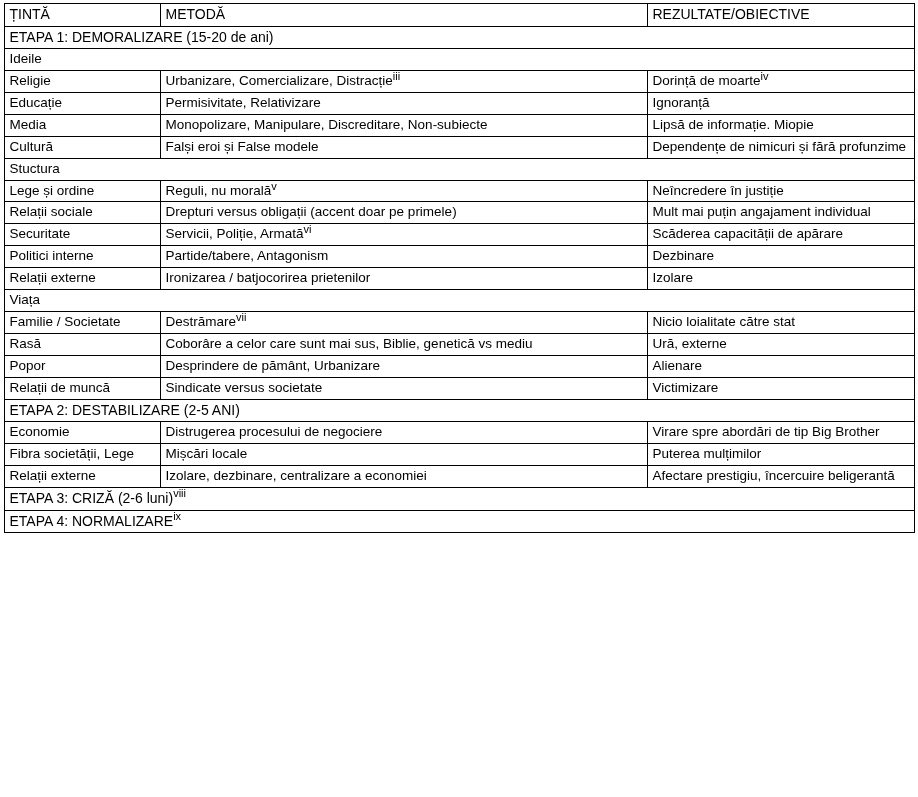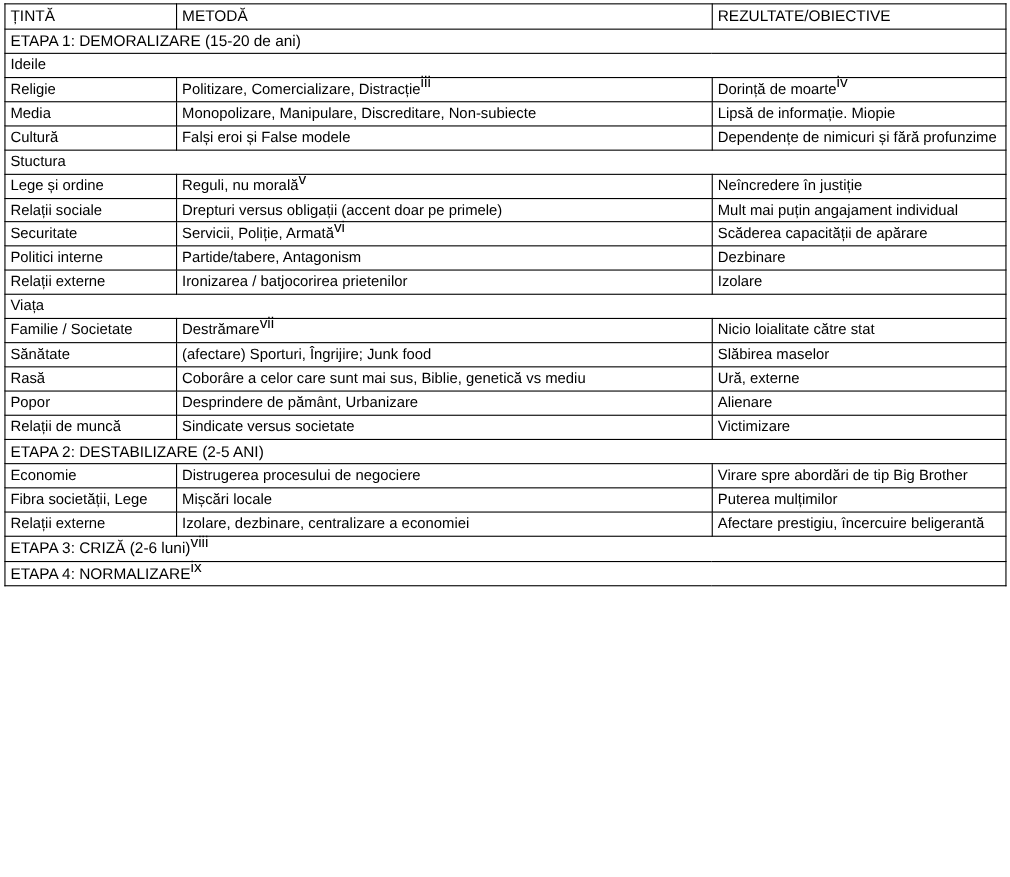--- a/index.html
+++ b/index.html
@@ -54,21 +54,21 @@
     margin-left: 27px;
   }
   .section {
     font-weight: bold;
     font-size: 13.5px;
   }
   .justify-free {
     text-align: justify;
   }
   sup {
-    font-size: 14px;
+    font-size: 11px;
     vertical-align: super;
     line-height: 0;
   }
 </style>
 </head>
 <body>
 
 <div class="doc">
   <table class="matrix">
     <colgroup>
@@ -86,24 +86,29 @@
       <tr>
         <td class="stage" colspan="3">ETAPA 1: DEMORALIZARE (15-20 de ani)</td>
       </tr>
 
       <tr>
         <td class="section" colspan="3">Ideile</td>
       </tr>
 
       <tr>
         <td>Religie</td>
-        <td><span>Politizare, Comercializare, Distracție</span><sup>iii</sup></td>
+        <td><span>Urbanizare, Comercializare, Distracție</span><sup>iii</sup></td>
         <td><span>Dorință de moarte</span><sup>iv</sup></td>
       </tr>
 
+      <tr>
+        <td>Educație</td>
+        <td>Permisivitate, Relativizare</td>
+        <td>Ignoranță</td>
+      </tr>
 
       <tr>
         <td>Media</td>
         <td>Monopolizare, Manipulare, Discreditare, Non-subiecte</td>
         <td>Lipsă de informație. Miopie</td>
       </tr>
 
       <tr>
         <td>Cultură</td>
         <td>Falși eroi și False modele</td>
@@ -147,25 +152,20 @@
       <tr>
         <td class="section" colspan="3">Viața</td>
       </tr>
 
       <tr>
         <td class="justify-free">Familie / Societate</td>
         <td><span>Destrămare</span><sup>vii</sup></td>
         <td>Nicio loialitate către stat</td>
       </tr>
 
-      <tr>
-        <td>Sănătate</td>
-        <td>(afectare) Sporturi, Îngrijire; Junk food</td>
-        <td>Slăbirea maselor</td>
-      </tr>
 
       <tr>
         <td>Rasă</td>
         <td>Coborâre a celor care sunt mai sus, Biblie, genetică vs mediu</td>
         <td>Ură, externe</td>
       </tr>
 
       <tr>
         <td>Popor</td>
         <td>Desprindere de pământ, Urbanizare</td>

